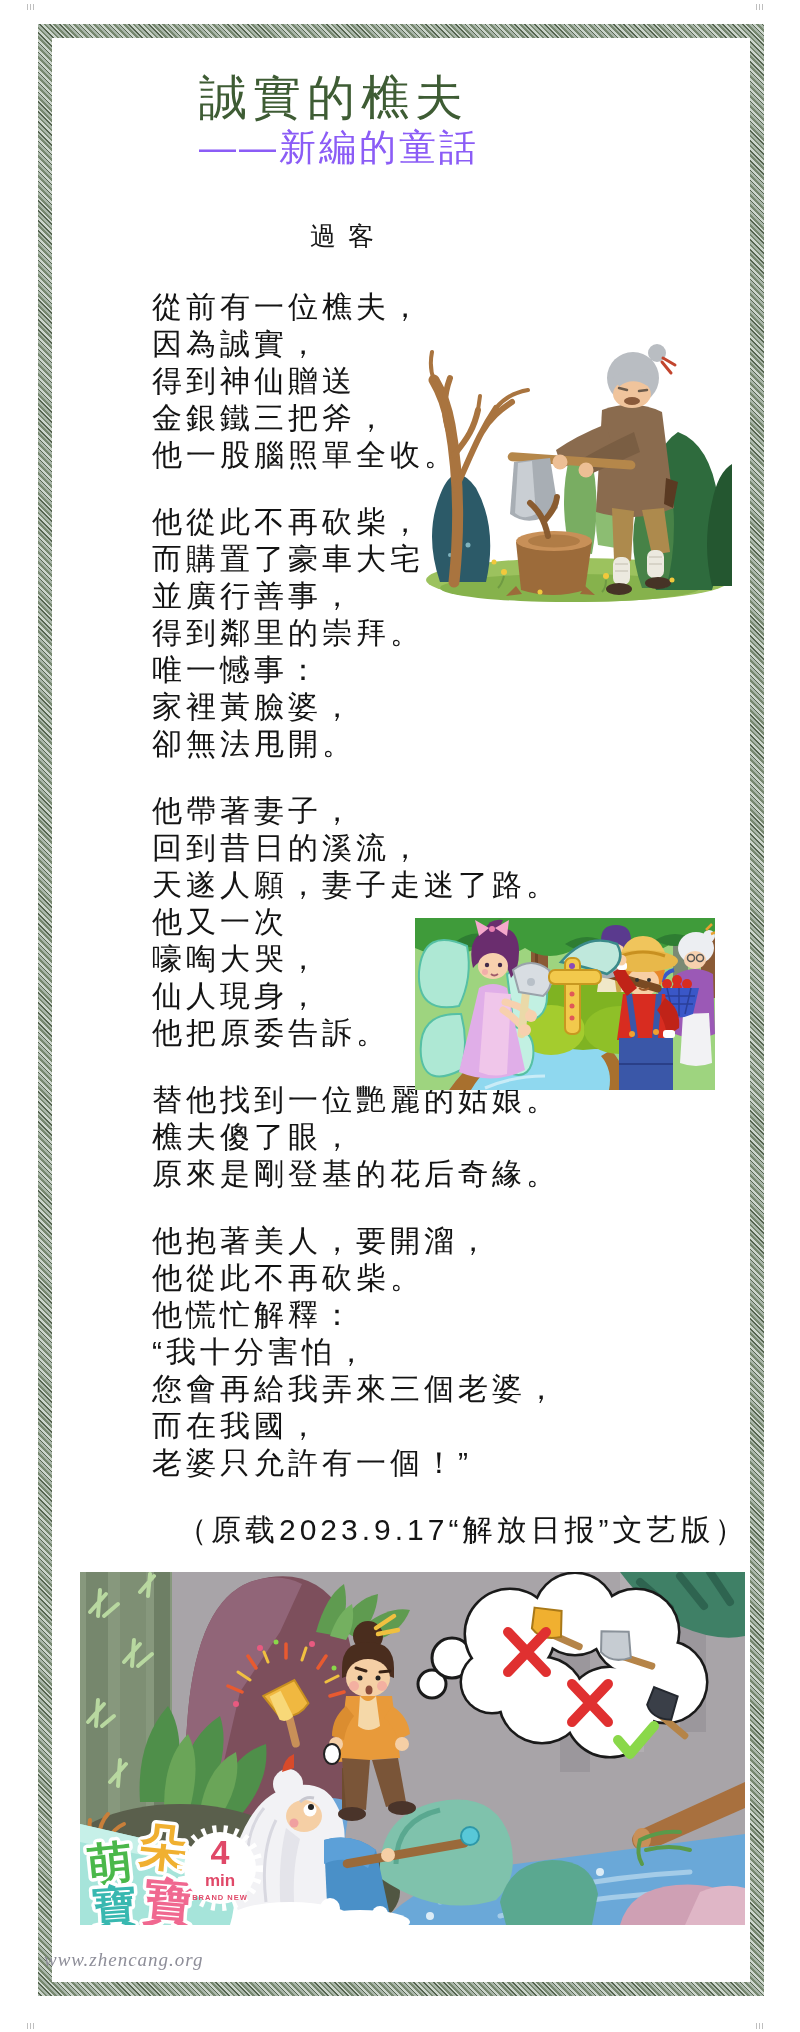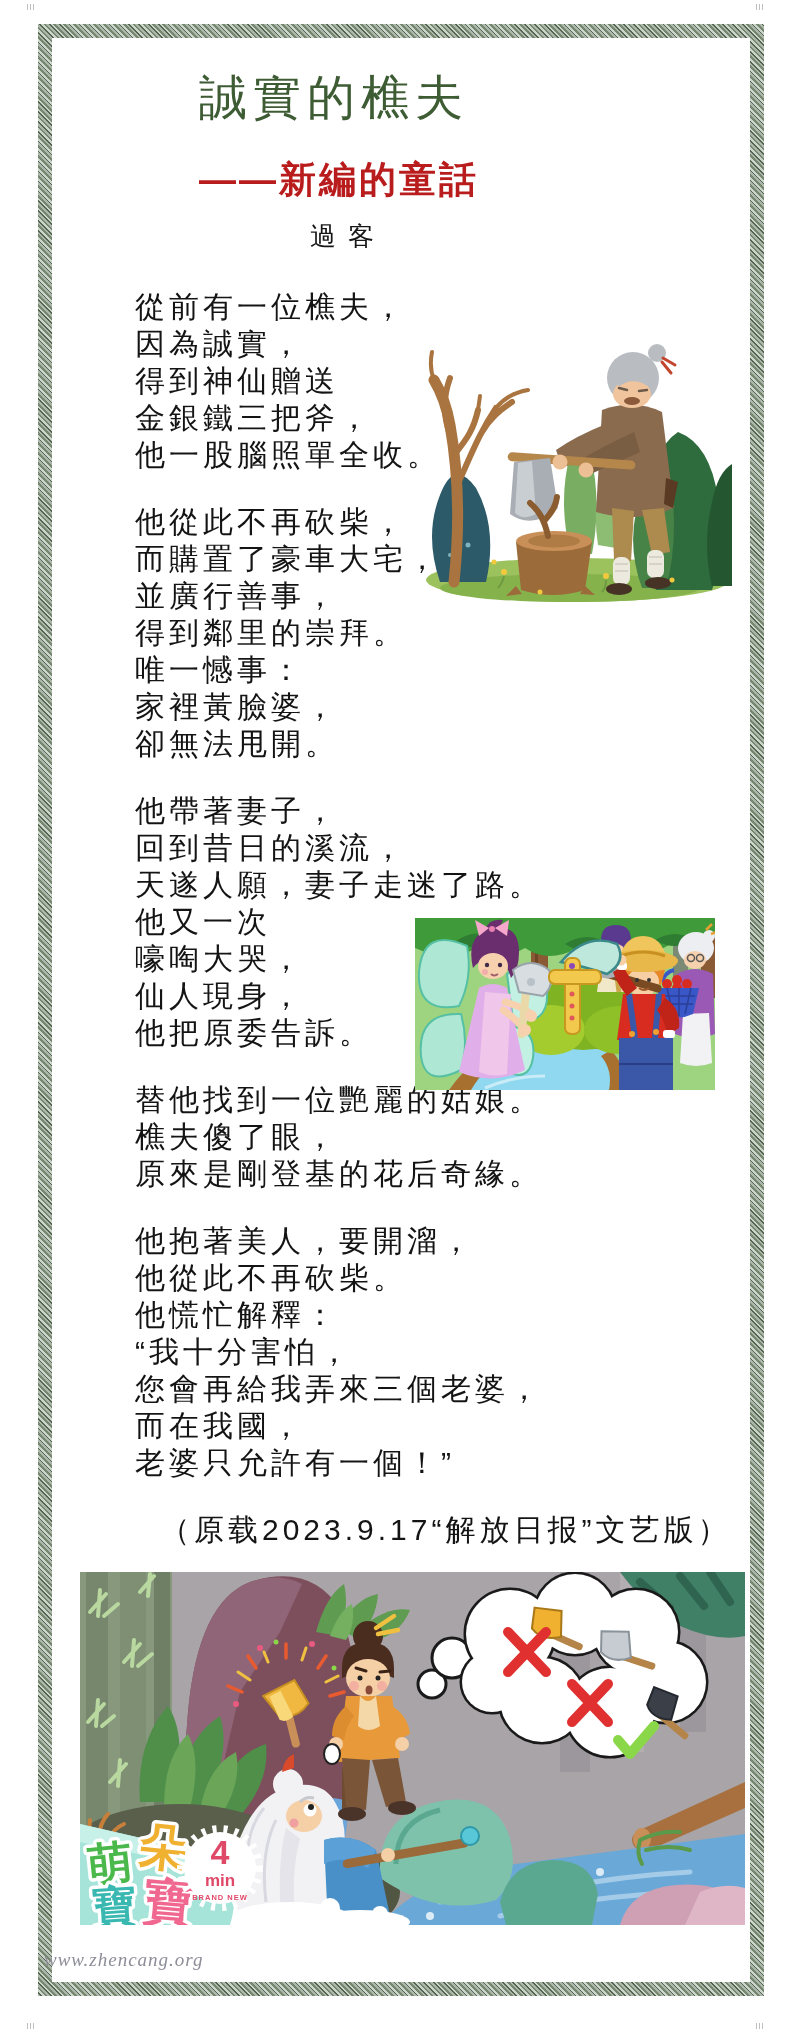--- a/index.html
+++ b/index.html
@@ -6,23 +6,23 @@
   .page{position:relative;width:800px;height:2032px;background:#fff;
         font-family:"Liberation Sans",sans-serif;overflow:hidden;}
   
   .frame{position:absolute;left:38px;top:24px;width:726px;height:1972px;
          box-sizing:border-box;border:14px solid #8d9c8d;
          border-image:repeating-linear-gradient(45deg,#aab7aa 0 2px,#55644f 2px 3px,#ccd5cc 3px 5px,#76876f 5px 7px) 14;}
   .mark{position:absolute;width:9px;height:6px;opacity:.55;
         background:repeating-linear-gradient(90deg,#8a8a8a 0 1px,transparent 1px 3px);}
   .title{position:absolute;left:199px;top:74px;font-size:48px;font-weight:400;
          color:#3e5c34;letter-spacing:6px;line-height:1;}
-  .subtitle{position:absolute;left:199px;top:160px;font-size:37px;color:#b91c1c;letter-spacing:3px;line-height:1.1;font-weight:bold;}
+  .subtitle{position:absolute;left:199px;top:128px;font-size:37px;color:#8b5cf6;letter-spacing:3px;line-height:1.1;}
   .author{position:absolute;left:310px;top:219px;font-size:26px;color:#161616;letter-spacing:12px;}
-  .poem{position:absolute;left:135px;top:288px;font-size:30px;line-height:37px;
+  .poem{position:absolute;left:152px;top:288px;font-size:30px;line-height:37px;
         color:#141414;letter-spacing:4px;white-space:nowrap;}
   .stanza{margin-bottom:30px;}
   .attribution{padding-left:25px;}
   .illus{position:absolute;}
   .footer{position:absolute;left:44px;top:1949px;font-family:"Liberation Serif",serif;
           font-style:italic;font-size:19px;color:#8e8e99;letter-spacing:1px;}
   .logo-ch{font-weight:bold;stroke:#fff;paint-order:stroke;stroke-linejoin:round;
            font-family:"Liberation Sans",sans-serif;}
   .badge-txt{font-weight:bold;fill:#e04868;font-family:"Liberation Sans",sans-serif;text-anchor:middle;}
 </style>

